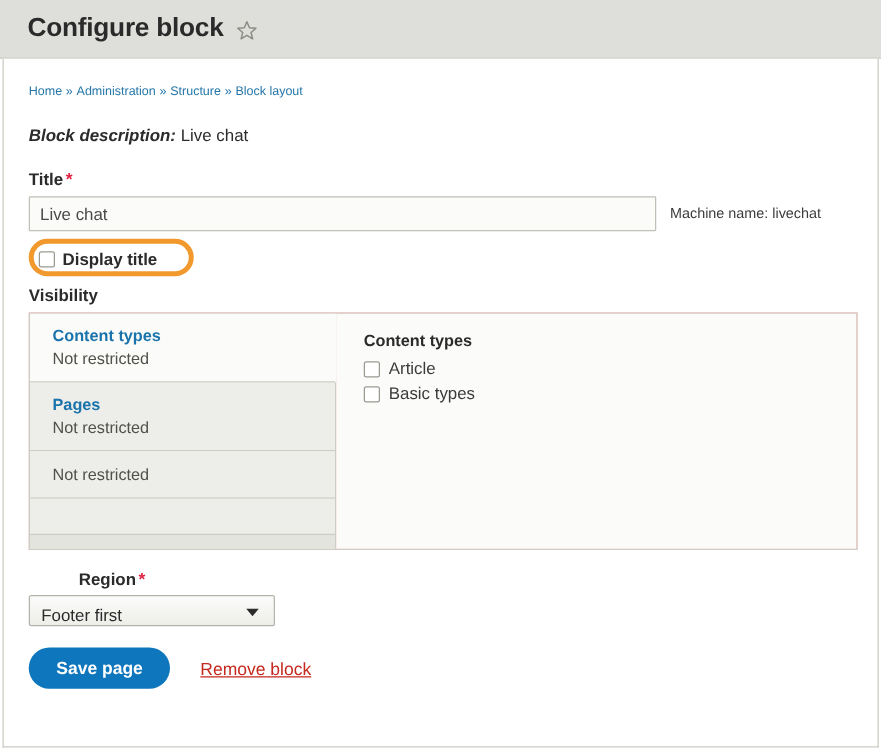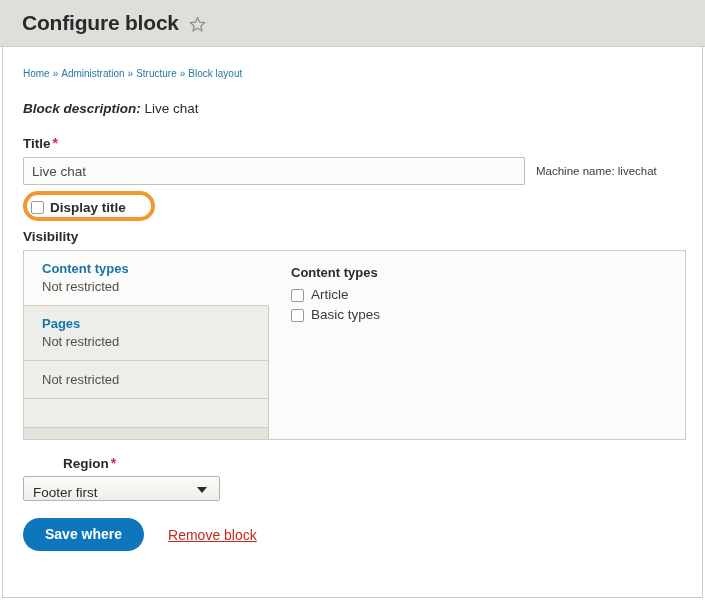--- a/index.html
+++ b/index.html
@@ -392,18 +392,18 @@
 
     <div class="region-label">
       <span>Region</span><span class="req">*</span>
     </div>
     <div class="select-wrap">
       <span class="select-value">Footer first</span>
       <span class="select-arrow"></span>
     </div>
 
     <div class="actions">
-      <button class="save-btn">Save where</button>
+      <button class="save-btn">Save page</button>
       <a class="remove-link">Remove block</a>
     </div>
 
   </div>
 </div>
 
 </body></html>

